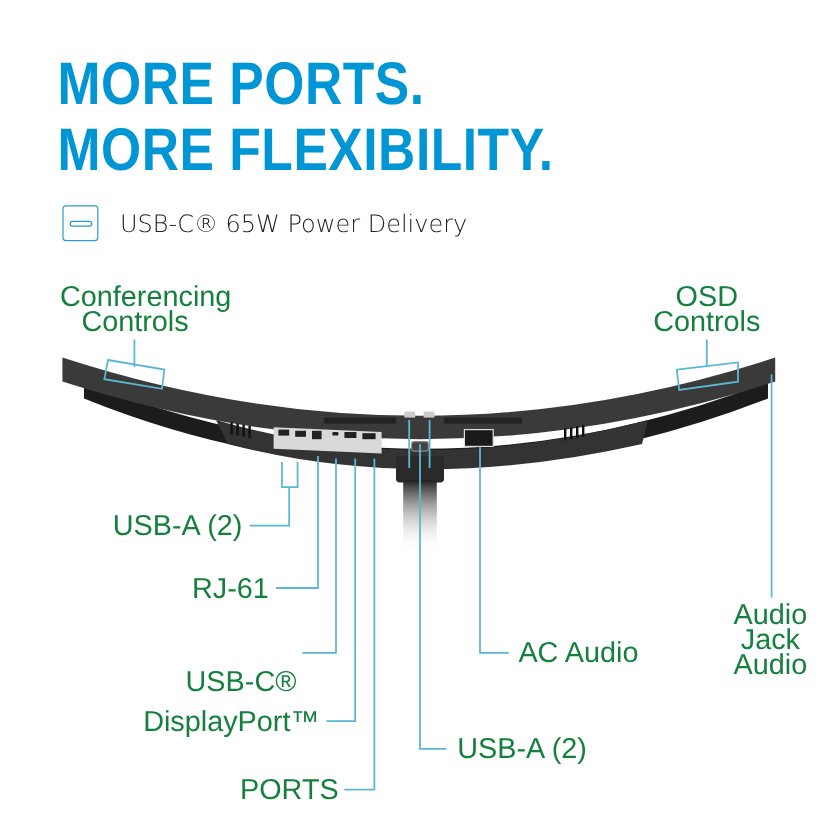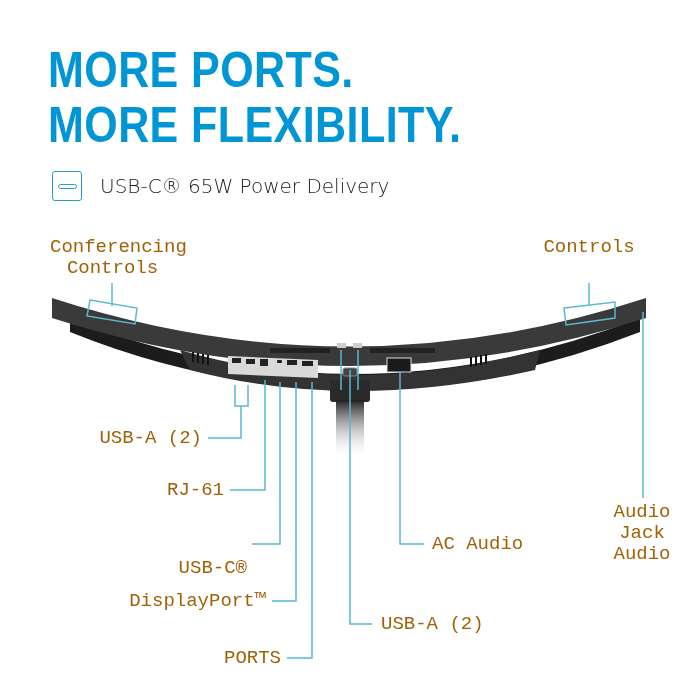--- a/index.html
+++ b/index.html
@@ -4,21 +4,21 @@
 <style>
   html, body { margin: 0; padding: 0; background: #ffffff; }
   body { width: 700px; height: 700px; position: relative; overflow: hidden; font-family: "DejaVu Sans", sans-serif; }
   .headline { position: absolute; left: 48px; margin: 0; color: #0096d6; font-family: "Liberation Sans", sans-serif; font-weight: 900; font-size: 50px; letter-spacing: 0.5px; line-height: 1; transform: scaleX(0.86); transform-origin: left; }
   .h1 { top: 45px; }
   .h2 { top: 100px; }
   .feature { position: absolute; left: 52px; top: 155px; display: flex; align-items: center; margin-top: 16px; }
   .usbc-box { width: 30px; height: 30px; border: 1.5px solid #2a9dc9; border-radius: 3px; display: flex; align-items: center; justify-content: center; box-sizing: border-box; }
   .usbc-slot { width: 19px; height: 5px; border: 1.5px solid #2a9dc9; border-radius: 4px; box-sizing: border-box; }
   .feature-label { margin-left: 18px; font-size: 20px; color: #222; font-family: "DejaVu Sans", sans-serif; font-weight: 300; }
-  .lbl { position: absolute; font-family: Liberation Mono, monospace; font-size: 19px; color: #a16207; font-weight: 300; line-height: 21px; white-space: nowrap; }
+  .lbl { position: absolute; font-family: Liberation Sans, sans-serif; font-size: 24px; color: #15803d; font-weight: 300; line-height: 21px; white-space: nowrap; }
   .center { text-align: center; }
   .right { text-align: right; }
   svg.lines { position: absolute; left: 0; top: 0; }
 </style>
 </head>
 <body>
 
 <h1 class="headline h1">MORE PORTS.</h1>
 <h1 class="headline h2">MORE FLEXIBILITY.</h1>
 
@@ -103,20 +103,21 @@
 
     <path d="M400 372 L400 544 L424 544"></path>
   </g>
 </svg>
 
 <div class="lbl center" style="left:50px; top:237px; width:125px;">
   <div>Conferencing</div>
   <div>Controls</div>
 </div>
 <div class="lbl center" style="left:540px; top:237px; width:98px;">
+  <div>OSD</div>
   <div>Controls</div>
 </div>
 <div class="lbl right" style="left:80px; top:428px; width:122px;">USB-A (2)</div>
 <div class="lbl right" style="left:120px; top:480px; width:104px;">RJ-61</div>
 <div class="lbl right" style="left:140px; top:534px; width:107px;margin-top:24px;">USB-C®</div>
 <div class="lbl right" style="left:100px; top:591px; width:166px;">DisplayPort™</div>
 <div class="lbl right" style="left:200px; top:648px; width:81px;">PORTS</div>
 <div class="lbl" style="left:381px; top:614px;">USB-A (2)</div>
 <div class="lbl" style="left:432px; top:534px;">AC Audio</div>
 <div class="lbl center" style="left:600px; top:502px; width:84px;">

